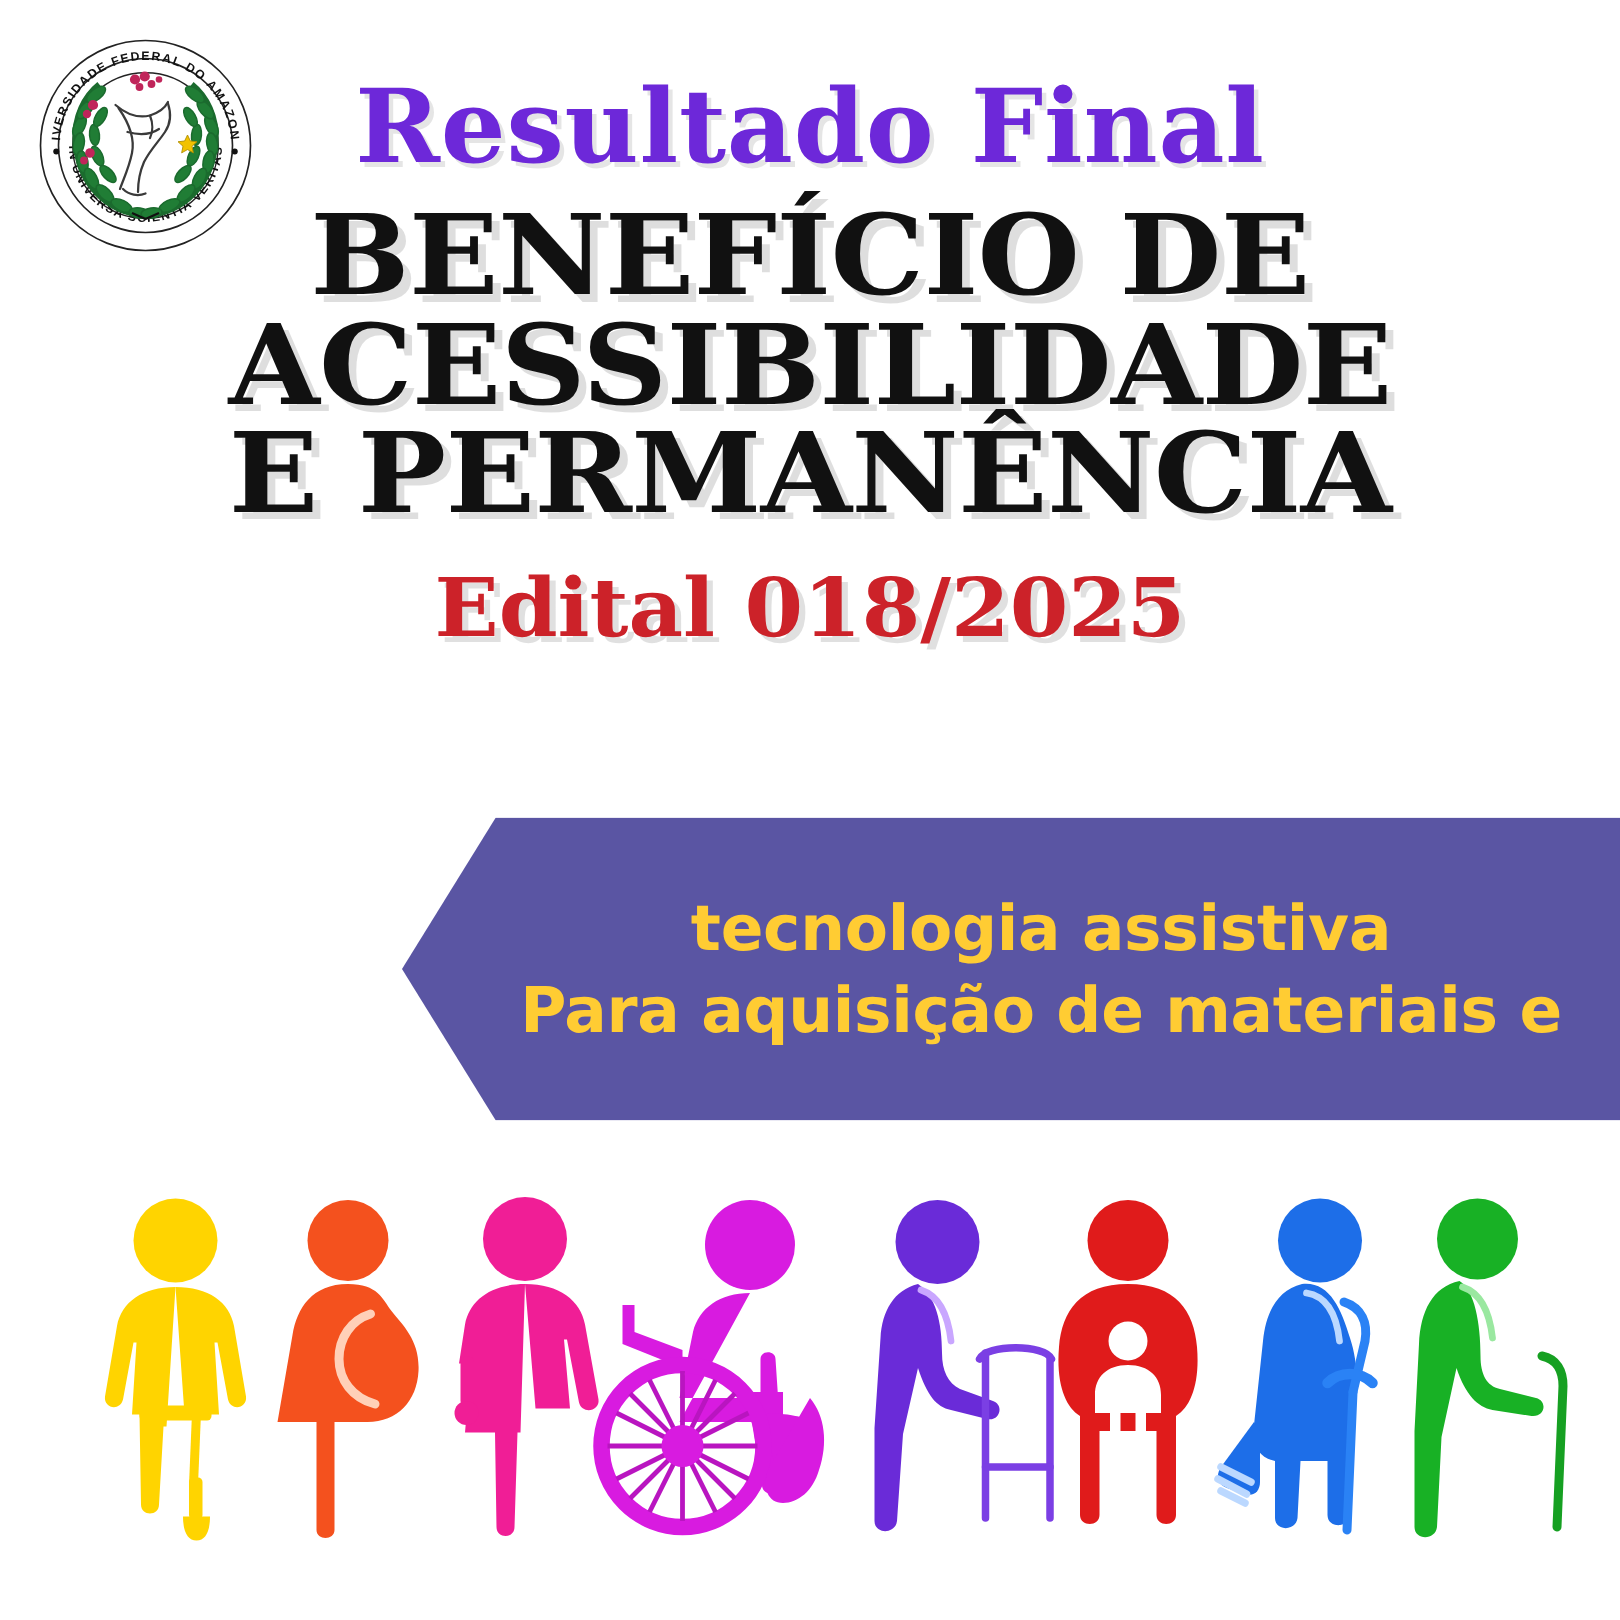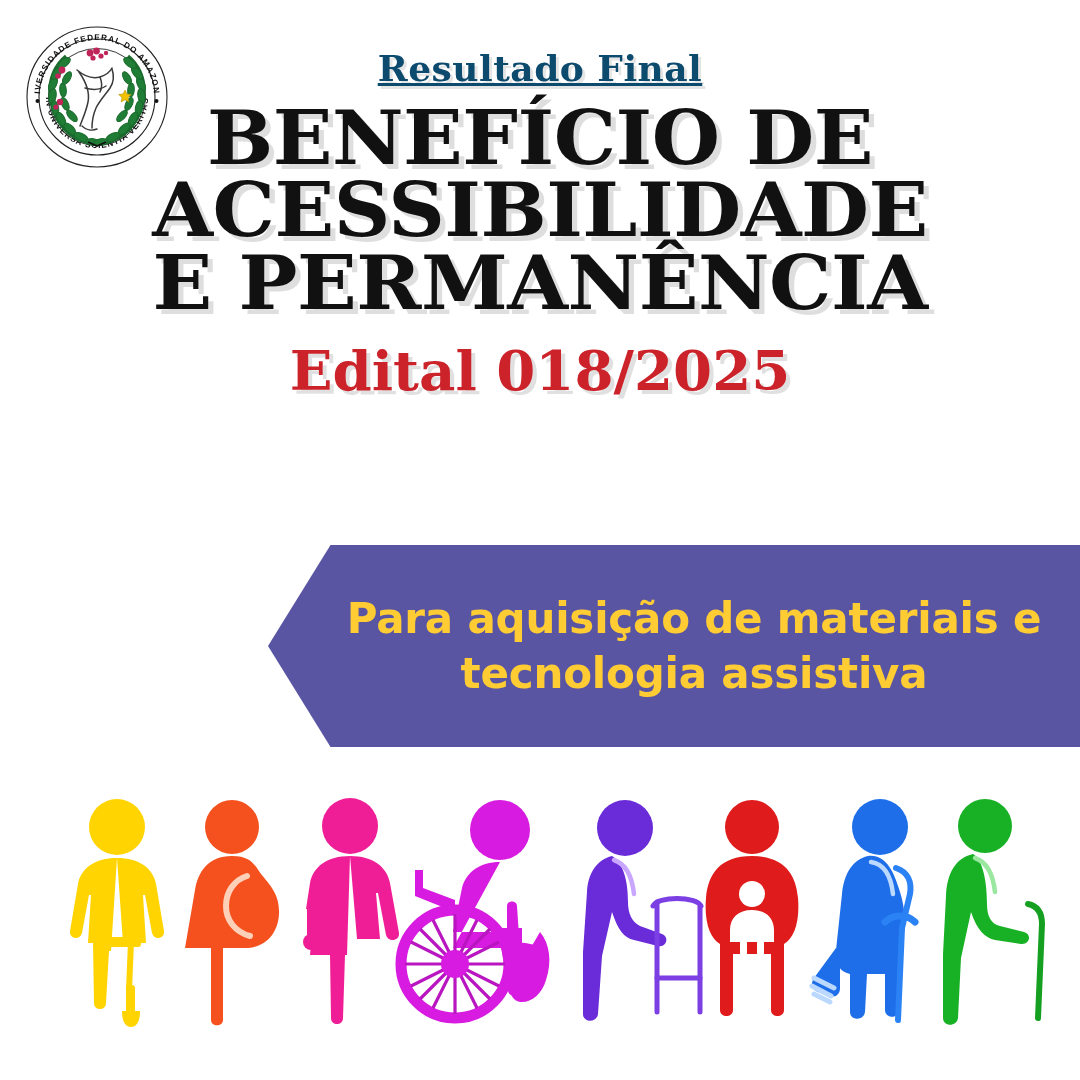--- a/index.html
+++ b/index.html
@@ -18,27 +18,26 @@
 
   
   .proae-logo{position:absolute;right:18px;top:18px;width:140px;height:160px;}
   .proae-logo svg{display:block;width:140px;height:160px;}
 
   
   .title-block{position:absolute;left:0;top:50px;width:1080px;text-align:center;}
   .kicker{
     font-family:"DejaVu Serif","Liberation Serif",serif;
     font-weight:bold;
-    font-size:36px;
+    font-size:68px;
     letter-spacing:0.5px;
-    color:#0c4a6e;
+    color:#6d28d9;
     line-height:1.05;
     margin:0;
     text-shadow:3px 3px 0 rgba(0,0,0,0.10);
-    text-decoration:underline;
   }
   .main-title{
     margin:14px 0 0 0;
     font-family:"DejaVu Serif","Liberation Serif",serif;
     font-weight:bold;
     font-size:74px;
     line-height:0.98;
     color:#111111;
     letter-spacing:-0.5px;
     text-shadow:5px 5px 0 rgba(0,0,0,0.13);
@@ -185,22 +184,22 @@
       <span class="tl">BENEFÍCIO DE</span>
       <span class="tl">ACESSIBILIDADE</span>
       <span class="tl">E PERMANÊNCIA</span>
     </div>
     <div class="edital">Edital 018/2025</div>
   </div>
 
   <div class="banner">
     <div class="shape"></div>
     <div class="btext">
+      <span>tecnologia assistiva</span>
       <span>Para aquisição de materiais e</span>
-      <span>tecnologia assistiva</span>
     </div>
   </div>
 
   <div class="figures">
     <svg viewBox="0 0 1080 250" xmlns="http://www.w3.org/2000/svg">
 
       <g fill="#FFD400">
         <circle cx="117" cy="45" r="28"></circle>
         <path d="M117 76 c-22 0 -36 10 -39 26 l-8 47 c-1 8 10 10 12 2 l7 -38 l2 0 l-3 48 l0 0 l5 0 l1 60 c0 8 12 8 12 0 l3 -52 l2 0"></path>
         <path d="M117 76 c22 0 36 10 39 26 l8 47 c1 8 -10 10 -12 2 l-7 -38 l-2 0 l3 48 l-22 0 l-1 0"></path>

